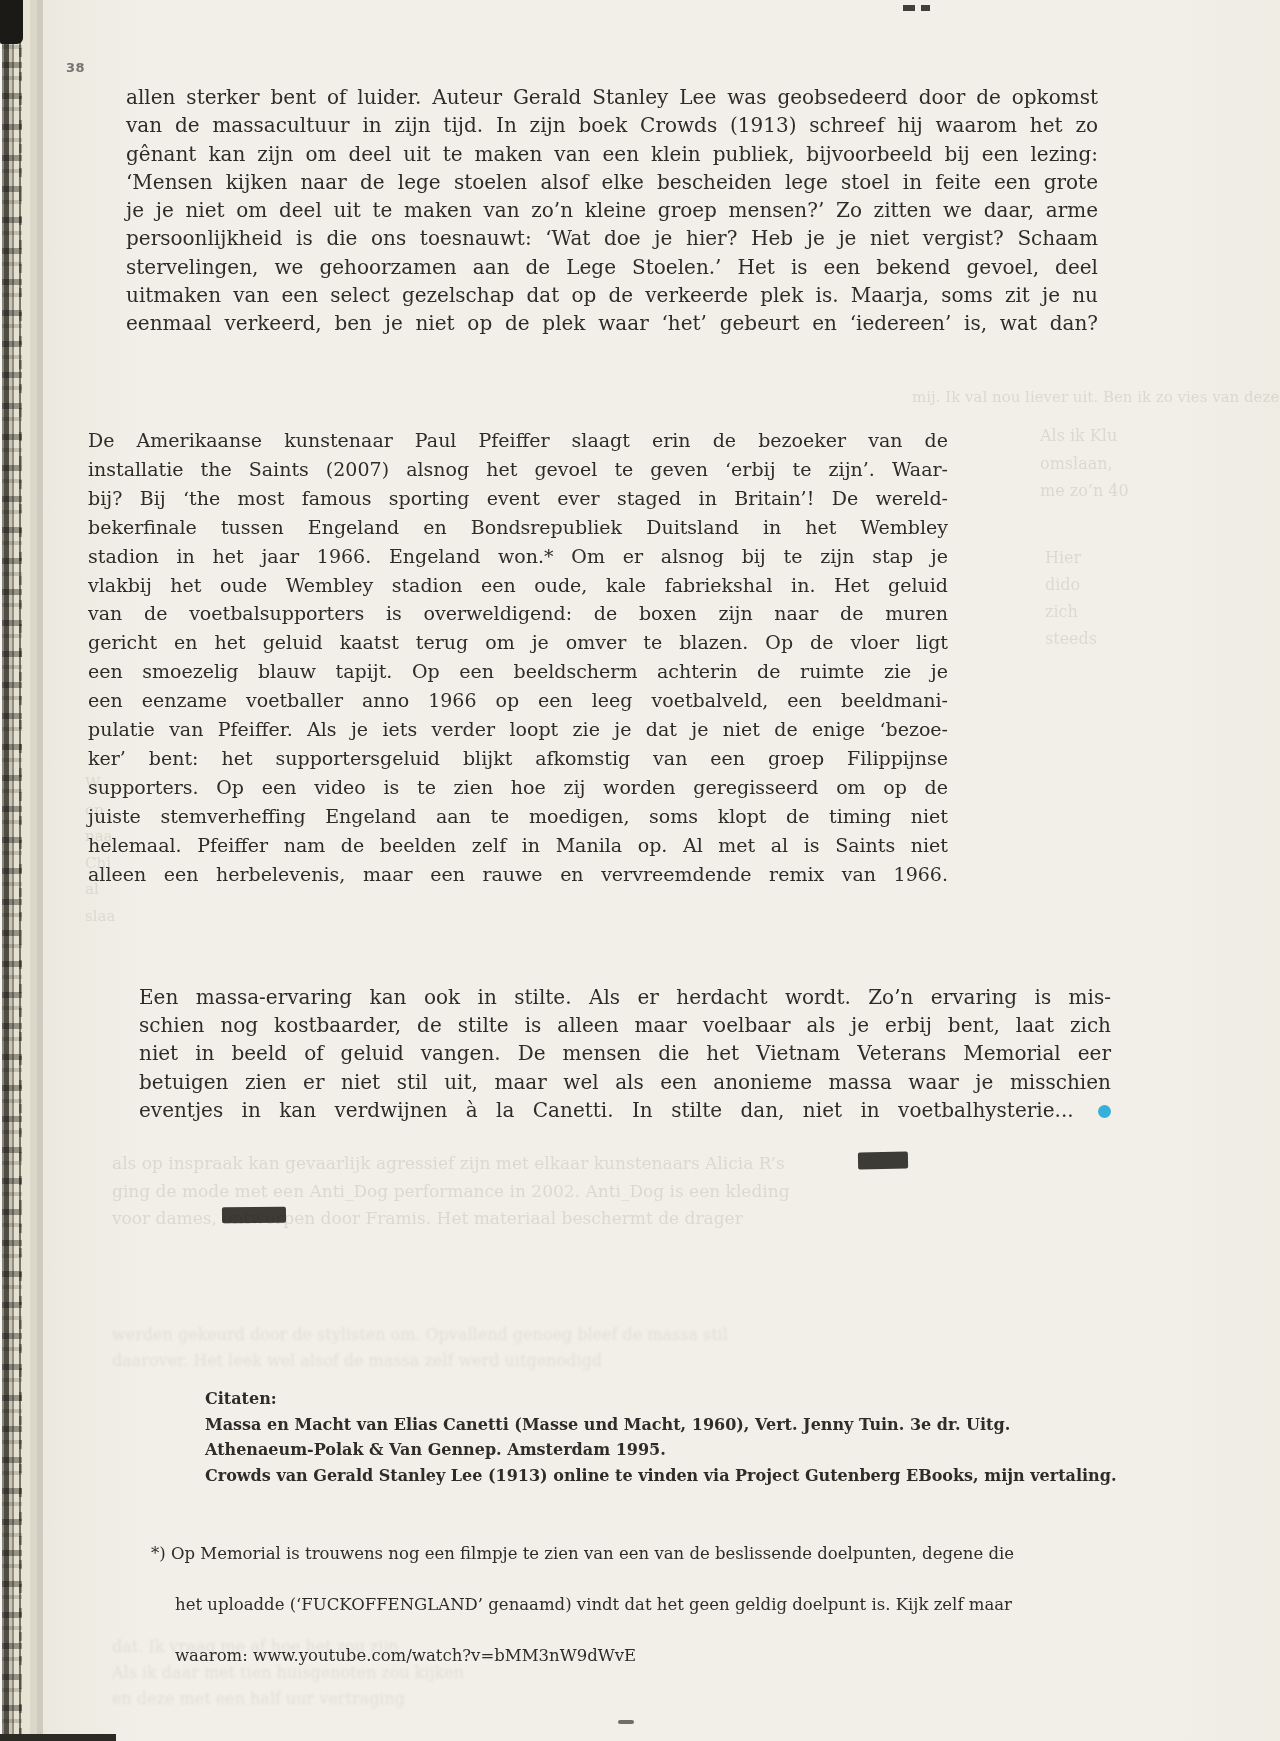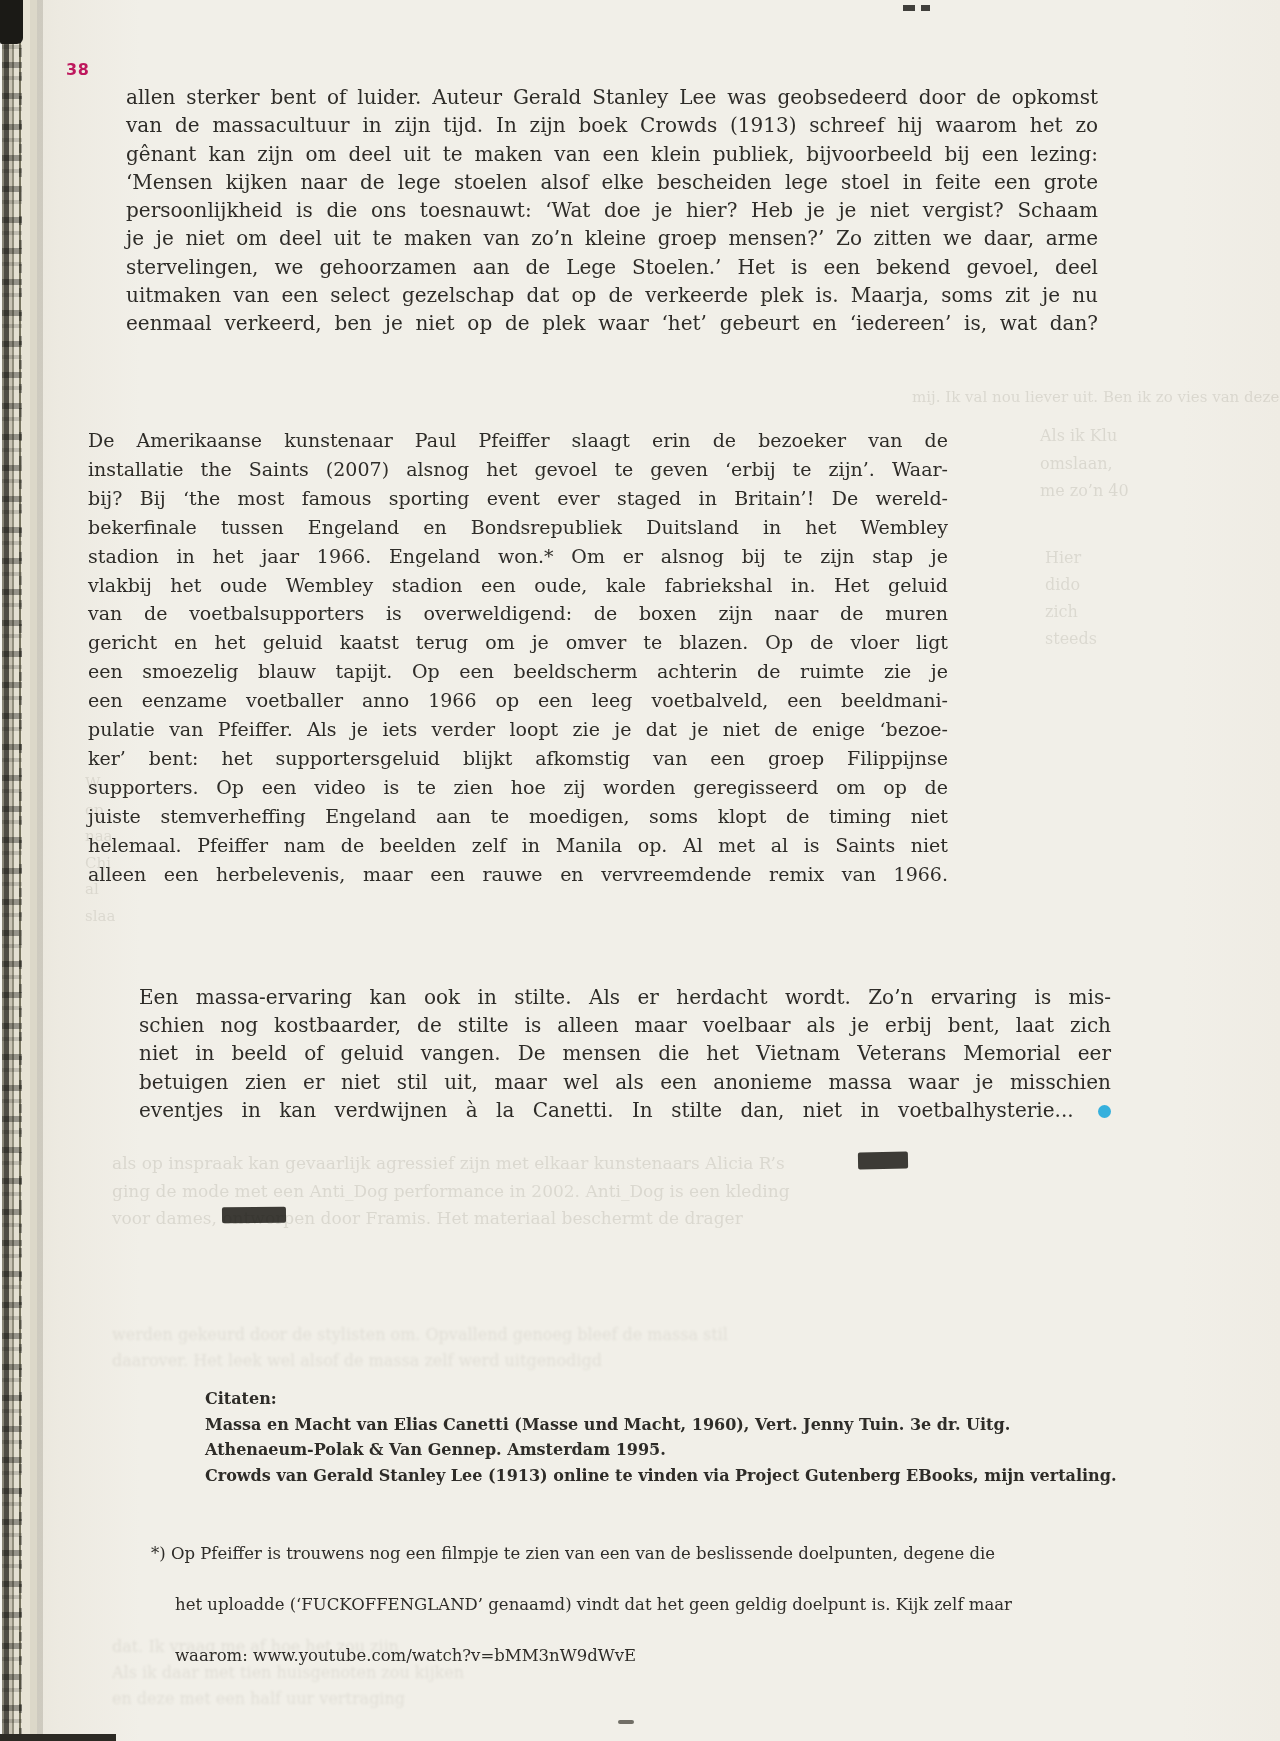--- a/index.html
+++ b/index.html
@@ -33,21 +33,21 @@
   .mark-top-right {
     position:absolute; left:903px; top:5px; width:36px; height:6px; opacity:.8;
     background:linear-gradient(90deg,#141310 0 12px, transparent 12px 18px, #141310 18px 27px, transparent 27px);
   }
   .mark-bottom-center { position:absolute; left:618px; top:1720px; width:16px; height:4px; background:#3a382f; border-radius:2px; opacity:.7; }
 
   
   .pageno {
     position:absolute; left:66px; top:60px;
     font-family:"DejaVu Sans","Liberation Sans",sans-serif;
-    font-size:16px; font-weight:bold; letter-spacing:.5px; color:#be185d;
+    font-size:13px; font-weight:bold; letter-spacing:.5px; color:#737373;
   }
   .para { position:absolute; }
   .para .line { text-align:justify; text-align-last:justify; }
   #para1 { left:126px; top:83px;  width:972px; font-size:20px;   line-height:28.3px; }
   #para2 { left:88px;  top:426px; width:860px; font-size:19px;   line-height:28.9px; }
   #para3 { left:139px; top:983px; width:972px; font-size:20px;   line-height:28.2px; }
 
   .end-bullet {
     display:inline-block; width:13px; height:13px; border-radius:50%;
     margin-left:6px; transform:translateY(1px); background:#35b0dd;
@@ -83,22 +83,22 @@
 <div class="mark-bottom-center"></div>
 
 <div class="pageno">38</div>
 
 <div id="para1" class="para">
   <div>
       <div class="line">allen sterker bent of luider. Auteur Gerald Stanley Lee was geobsedeerd door de opkomst</div>
       <div class="line">van de massacultuur in zijn tijd. In zijn boek Crowds (1913) schreef hij waarom het zo</div>
       <div class="line">gênant kan zijn om deel uit te maken van een klein publiek, bijvoorbeeld bij een lezing:</div>
       <div class="line">‘Mensen kijken naar de lege stoelen alsof elke bescheiden lege stoel in feite een grote</div>
+      <div class="line">je je niet om deel uit te maken van zo’n kleine groep mensen?’ Zo zitten we daar, arme</div>
       <div class="line">persoonlijkheid is die ons toesnauwt: ‘Wat doe je hier? Heb je je niet vergist? Schaam</div>
-      <div class="line">je je niet om deel uit te maken van zo’n kleine groep mensen?’ Zo zitten we daar, arme</div>
       <div class="line">stervelingen, we gehoorzamen aan de Lege Stoelen.’ Het is een bekend gevoel, deel</div>
       <div class="line">uitmaken van een select gezelschap dat op de verkeerde plek is. Maarja, soms zit je nu</div>
       <div class="line">eenmaal verkeerd, ben je niet op de plek waar ‘het’ gebeurt en ‘iedereen’ is, wat dan?</div>
     </div>
 </div>
 
 <div id="para2" class="para">
   <div>
       <div class="line">De Amerikaanse kunstenaar Paul Pfeiffer slaagt erin de bezoeker van de</div>
       <div class="line">installatie the Saints (2007) alsnog het gevoel te geven ‘erbij te zijn’. Waar-</div>
@@ -136,21 +136,21 @@
   <div>Citaten:</div>
   <div>
       <div class="line">Massa en Macht van Elias Canetti (Masse und Macht, 1960), Vert. Jenny Tuin. 3e dr. Uitg.</div>
       <div class="line">Athenaeum-Polak &amp; Van Gennep. Amsterdam 1995.</div>
       <div class="line">Crowds van Gerald Stanley Lee (1913) online te vinden via Project Gutenberg EBooks, mijn vertaling.</div>
     </div>
 </div>
 
 <div class="footnote">
   <div>
-      <div class="line">*) Op Pfeiffer is trouwens nog een filmpje te zien van een van de beslissende doelpunten, degene die</div>
+      <div class="line">*) Op Memorial is trouwens nog een filmpje te zien van een van de beslissende doelpunten, degene die</div>
       <div class="line">het uploadde (‘FUCKOFFENGLAND’ genaamd) vindt dat het geen geldig doelpunt is. Kijk zelf maar</div>
       <div class="line">waarom: www.youtube.com/watch?v=bMM3nW9dWvE</div>
     </div>
 </div>
 
 <div class="ghost g-right-line">mij. Ik val nou liever uit. Ben ik zo vies van deze massa? Of van het enkelschap?</div>
 <div class="ghost g-col-a">
     <div class="line">Als ik Klu</div>
     <div class="line">omslaan,</div>
     <div class="line">me zo’n 40</div>

